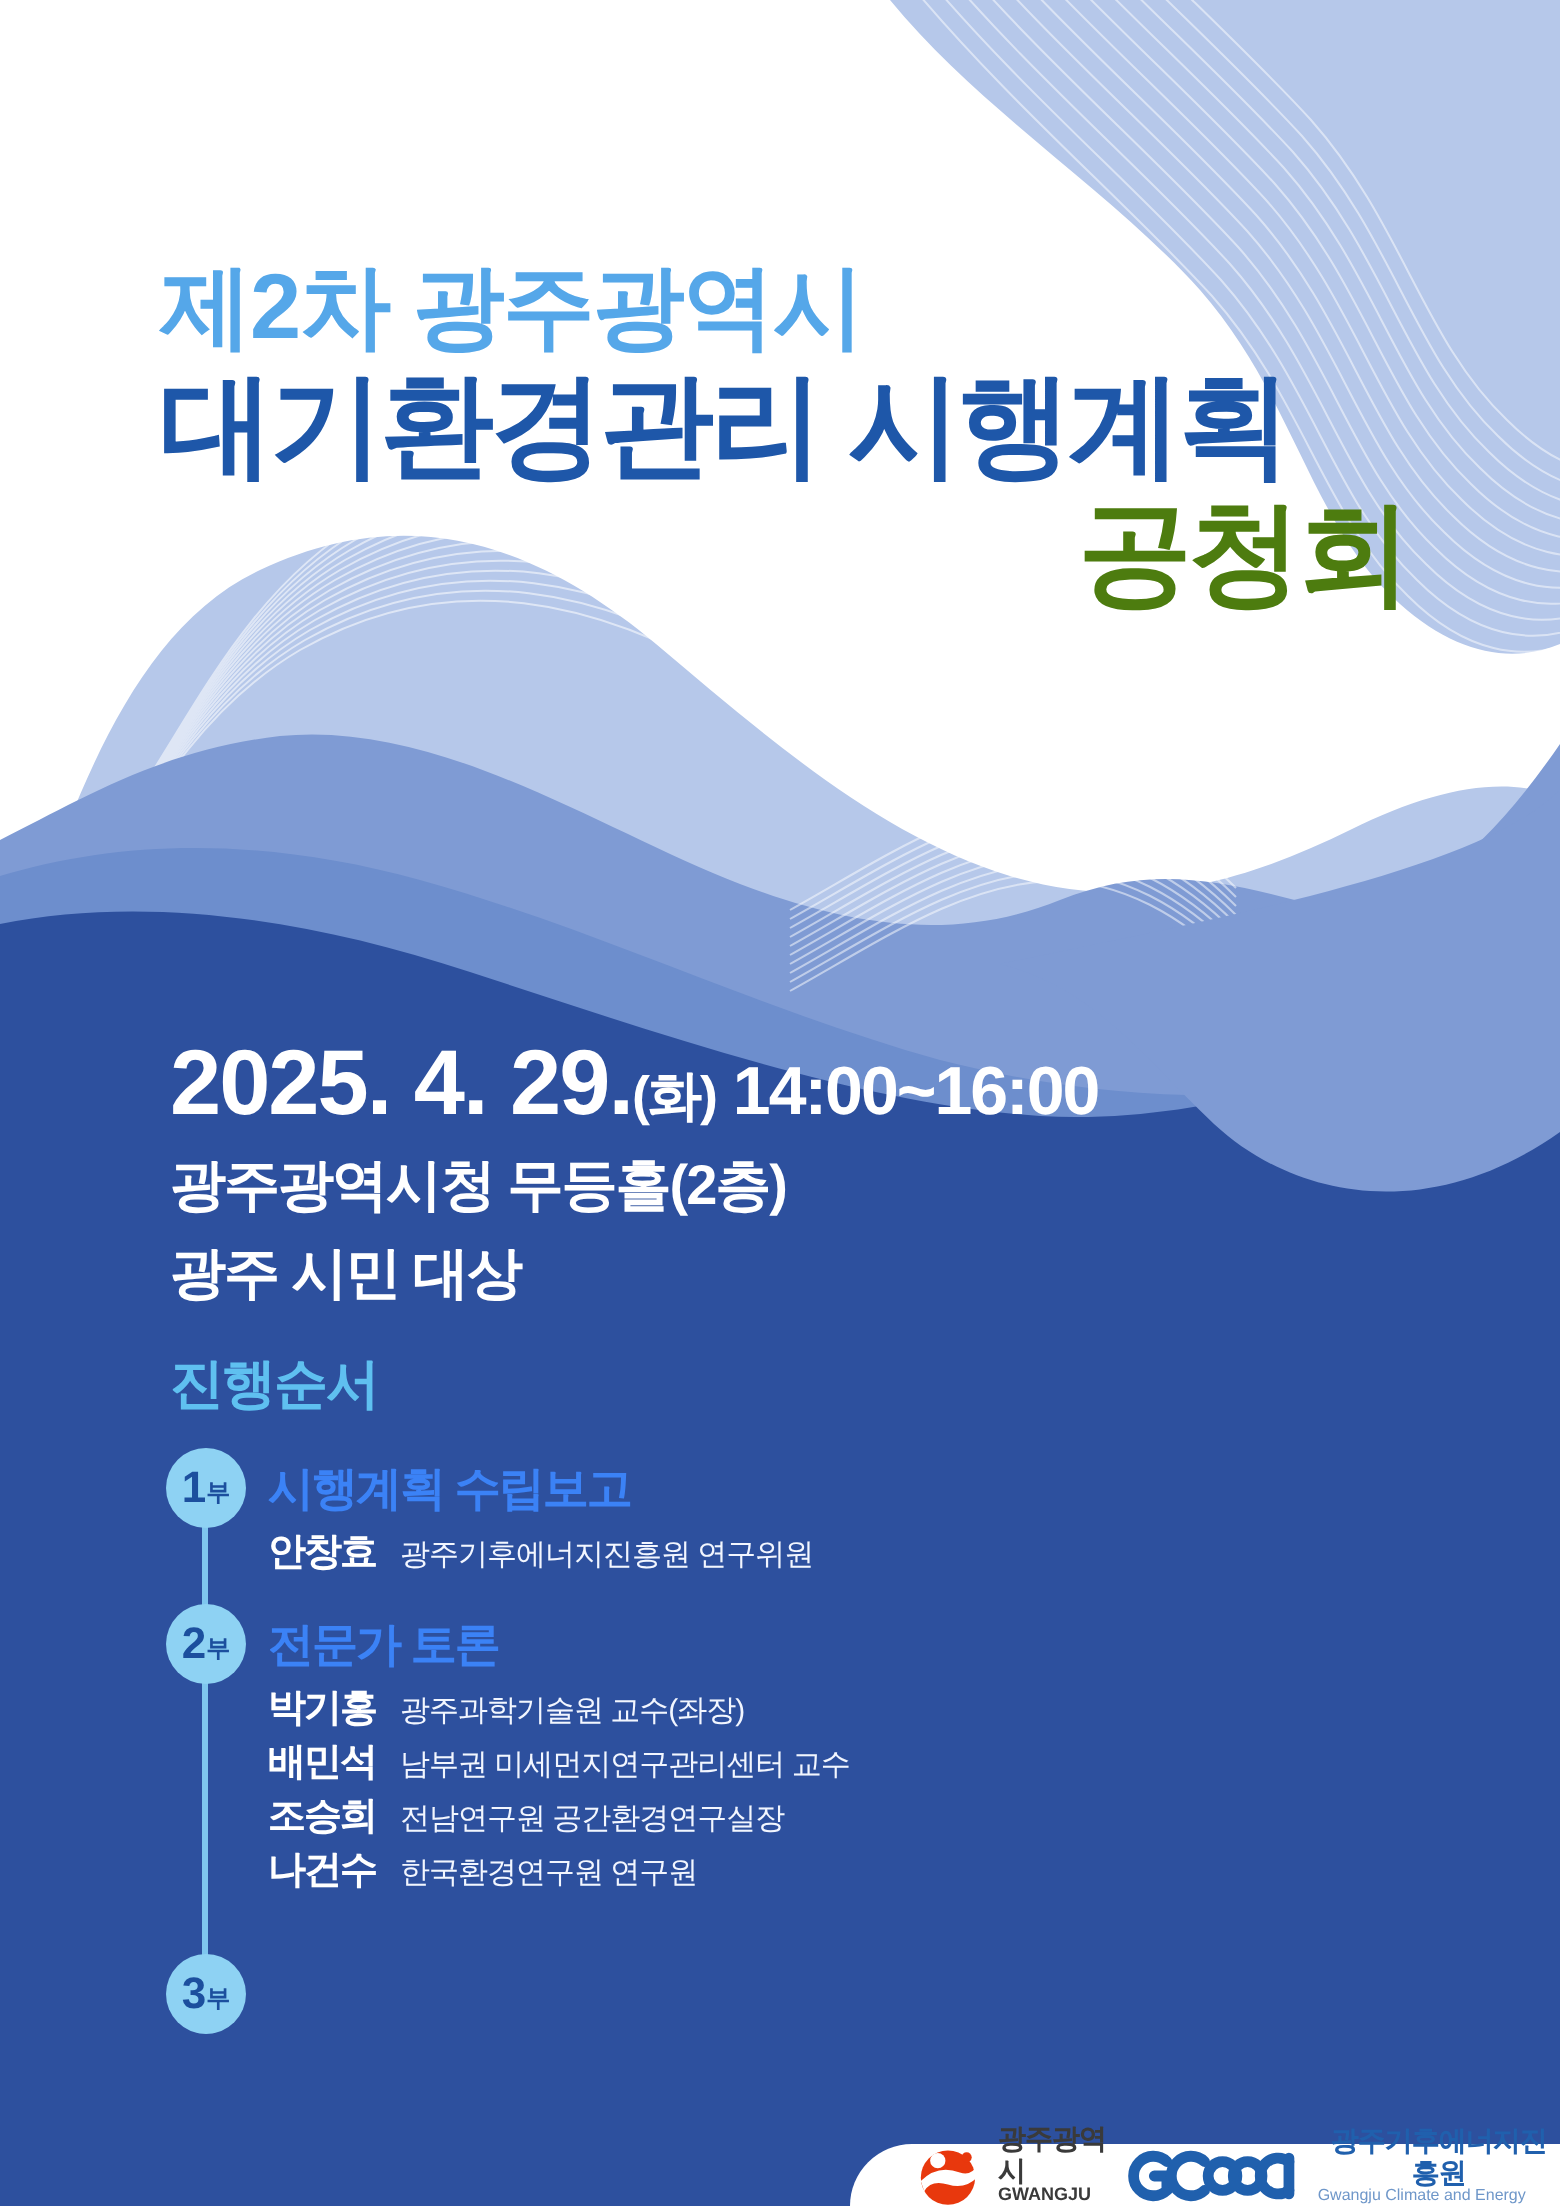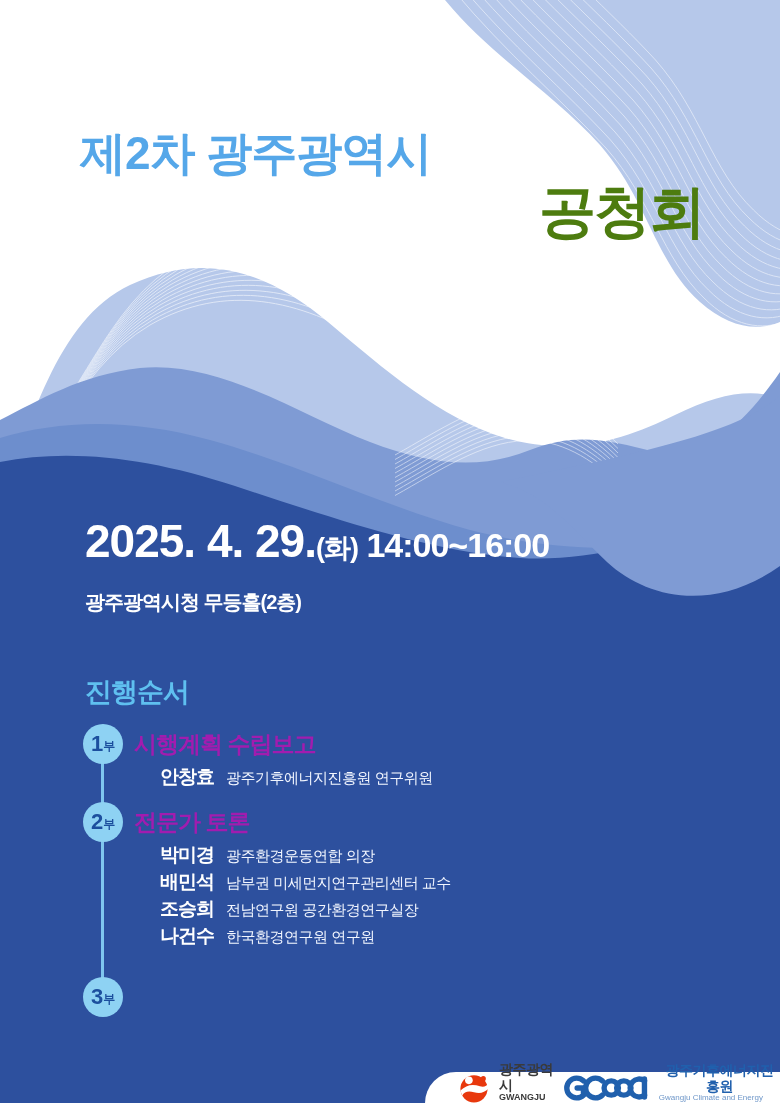--- a/index.html
+++ b/index.html
@@ -18,37 +18,37 @@
   .t1{font-size:46px;font-weight:800;color:#55a7e9;letter-spacing:-1px;line-height:1.18;}
   .t2{font-size:57px;font-weight:800;color:#1e57a9;letter-spacing:-2px;line-height:1.12;margin-top:2px;}
   .t3{font-size:57px;font-weight:800;color:#4d7c0f;letter-spacing:-2px;line-height:1.12;text-align:right;}
 
   
   .info-block{position:absolute;left:85px;top:514px;color:#fff;}
   .dt-line{font-weight:800;letter-spacing:-1px;}
   .dt-date{font-size:46px;}
   .dt-day{font-size:27px;}
   .dt-time{font-size:34px;}
-  .venue,.aud{font-size:20px;font-weight:700;margin-top:21px;letter-spacing:-1px;}
+  .venue,.aud{font-size:28px;font-weight:700;margin-top:6px;letter-spacing:-1px;}
 
   
   .prog-heading{position:absolute;left:85px;top:674px;font-size:27px;font-weight:800;color:#5fc0f0;letter-spacing:-1px;text-align:right;}
   .timeline{position:absolute;left:83px;top:724px;width:620px;height:300px;}
   .tl-line{position:absolute;left:18px;top:22px;width:3px;height:256px;background:#7fc6ee;}
   .session{position:absolute;left:0;display:flex;align-items:flex-start;}
   .s1{top:0;}
   .s2{top:78px;}
   .s3{top:253px;}
   .badge{position:relative;z-index:1;width:40px;height:40px;border-radius:50%;background:#8ed2f3;
          display:flex;align-items:center;justify-content:center;color:#1c4f9e;flex:0 0 40px;}
   .badge .n{font-size:22px;font-weight:800;}
   .badge .b{font-size:12px;font-weight:700;margin-top:4px;}
   .s-body{margin-left:11px;}
-  .s-title{font-size:23px;font-weight:800;color:#a21caf;line-height:40px;letter-spacing:-1px;white-space:nowrap;}
-  .speakers{margin-top:0;margin-left:26px;}
+  .s-title{font-size:23px;font-weight:800;color:#3b82f6;line-height:40px;letter-spacing:-1px;white-space:nowrap;}
+  .speakers{margin-top:0;}
   .speaker{line-height:26px;white-space:nowrap;}
   .sp-name{font-size:19px;font-weight:800;color:#fff;letter-spacing:-1px;}
   .sp-aff{font-size:15px;font-weight:400;color:#f2f6ff;margin-left:12px;letter-spacing:-0.5px;}
 
   
   .footer-panel{position:absolute;left:425px;top:1032px;right:0;bottom:0;background:#fff;
                 border-top-left-radius:38px;display:flex;align-items:center;padding-left:32px;gap:0;margin-top:40px;}
   .logo{display:flex;align-items:center;gap:8px;}
   .logo-text{display:flex;flex-direction:column;line-height:1.1;}
   .gw-kr{font-size:14px;font-weight:800;color:#3a3a3a;letter-spacing:-0.5px;}
@@ -120,28 +120,30 @@
 
     <path d="M0,438 C60,420 130,418 210,440 C300,465 380,505 470,530 C560,553 640,552 710,536 C740,529 765,520 780,514 L780,620 L0,620 Z" fill="#6d8ecd"></path>
 
     <path d="M0,462 C70,448 150,458 235,486 C330,517 430,552 520,558 C590,562 650,541 698,531 C735,524 760,527 780,534 L780,1103 L0,1103 Z" fill="#2d509e"></path>
 
     <path d="M500,482 C548,494 575,532 607,562 C648,600 715,612 780,566 L780,395 C740,435 615,458 500,482 Z" fill="#7f9bd4"></path>
   </svg>
 
   <div class="title-block">
     <div class="t1">제2차 광주광역시</div>
+    <div class="t2">대기환경관리 시행계획</div>
     <div class="t3">공청회</div>
   </div>
 
   <div class="info-block">
     <div class="dt-line">
       <span class="dt-date">2025. 4. 29.</span><span class="dt-day">(화)</span><span class="dt-time"> 14:00~16:00</span>
     </div>
     <div class="venue">광주광역시청 무등홀(2층)</div>
+    <div class="aud">광주 시민 대상</div>
   </div>
 
   <div class="prog-heading">진행순서</div>
 
   <div class="timeline">
     <div class="tl-line"></div>
 
     <div class="session s1">
       <div class="badge">
         <span class="n">1</span>
@@ -159,21 +161,21 @@
 
     <div class="session s2">
       <div class="badge">
         <span class="n">2</span>
           <span class="b">부</span>
       </div>
       <div class="s-body">
         <div class="s-title">전문가 토론</div>
         <div class="speakers">
           <div class="speaker">
-            <span class="sp-name">박미경</span><span class="sp-aff">광주환경운동연합 의장</span>
+            <span class="sp-name">박기홍</span><span class="sp-aff">광주과학기술원 교수(좌장)</span>
           </div>
           <div class="speaker">
             <span class="sp-name">배민석</span><span class="sp-aff">남부권 미세먼지연구관리센터 교수</span>
           </div>
           <div class="speaker">
             <span class="sp-name">조승희</span><span class="sp-aff">전남연구원 공간환경연구실장</span>
           </div>
           <div class="speaker">
             <span class="sp-name">나건수</span><span class="sp-aff">한국환경연구원 연구원</span>
           </div>

